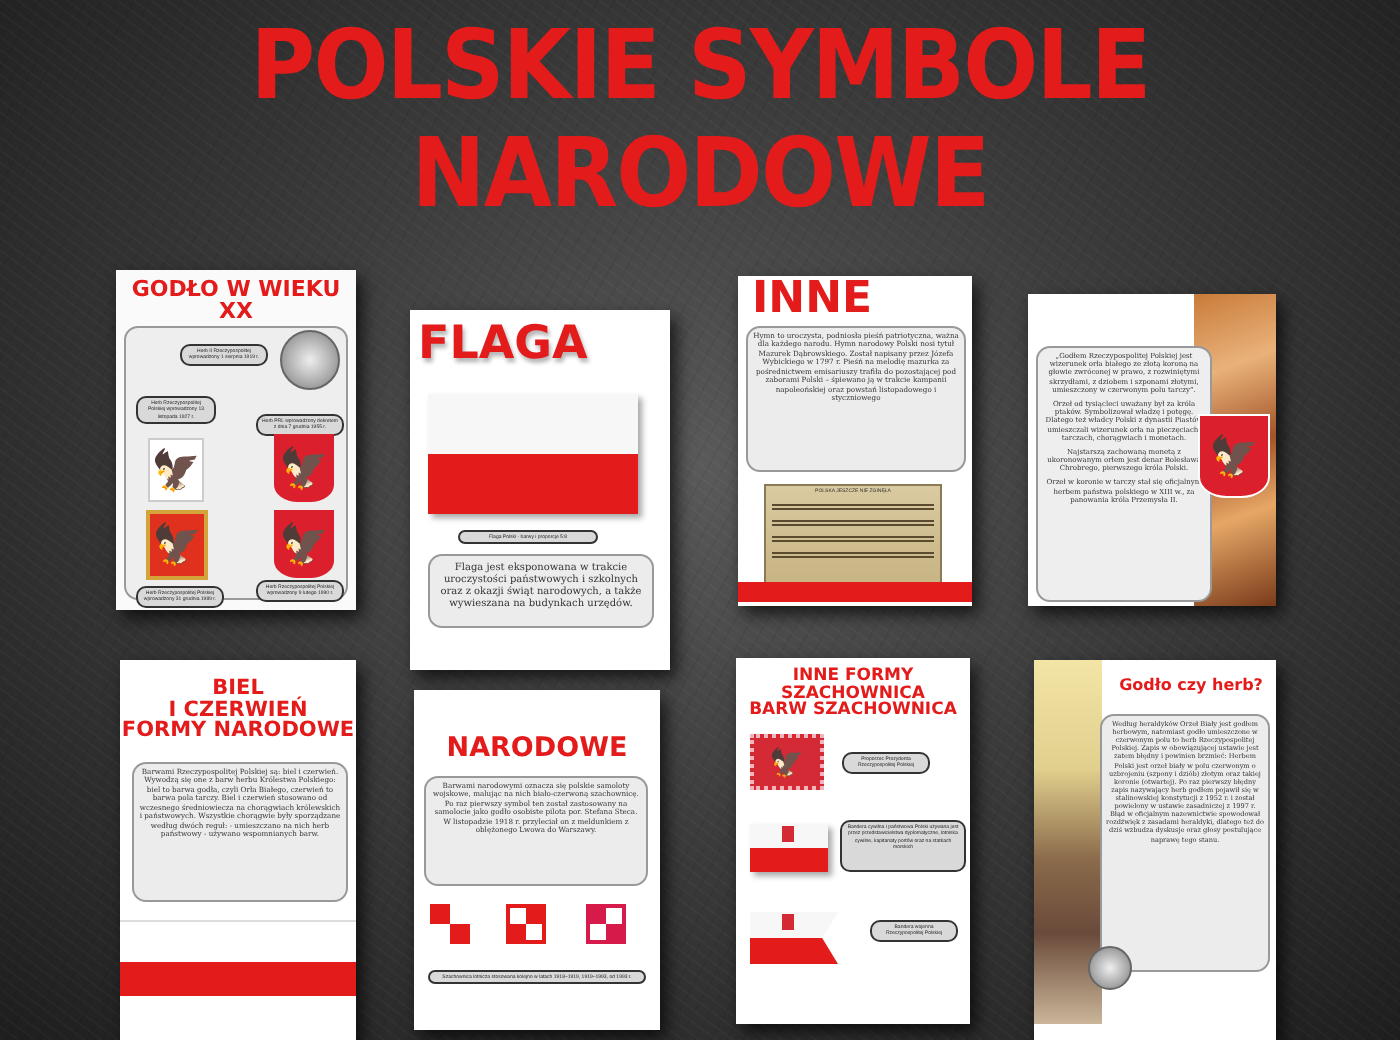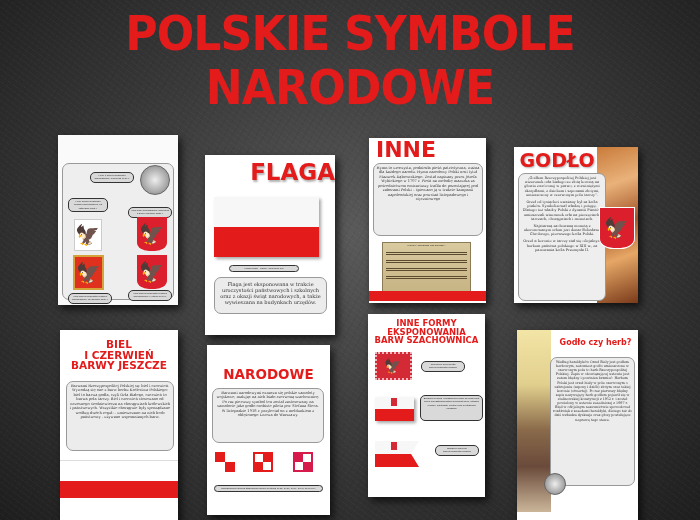--- a/index.html
+++ b/index.html
@@ -31,35 +31,36 @@
 .coin{position:absolute;border-radius:50%;background:radial-gradient(circle,#eee 0%,#aaa 60%,#777 100%);border:1px solid #666}
 </style>
 </head>
 <body>
 
 <div class="noise"></div>
 <div class="title t1">POLSKIE SYMBOLE</div>
 <div class="title t2">NARODOWE</div>
 
 <div class="card" style="left:58px;top:135px;width:120px;height:170px;background:#fafafa">
+ <h2 style="font-size:11px;margin-top:4px"><span>GODŁO W WIEKU</span><br><span>XX</span></h2>
  <div class="box" style="position:absolute;left:4px;top:28px;width:112px;height:137px;background:#eee"></div>
  <div class="pill" style="position:absolute;left:32px;top:37px;width:44px">Herb II Rzeczypospolitej wprowadzony 1 sierpnia 1919 r.</div>
  <div class="coin" style="left:82px;top:30px;width:30px;height:30px"></div>
  <div class="pill" style="position:absolute;left:10px;top:63px;width:40px">Herb Rzeczypospolitej Polskiej wprowadzony 13 listopada 1927 r.</div>
  <div class="pill" style="position:absolute;left:70px;top:72px;width:44px">Herb PRL wprowadzony dekretem z dnia 7 grudnia 1955 r.</div>
  <div class="eagle shield-white" style="left:16px;top:84px;width:28px;height:32px">🦅</div>
  <div class="eagle shield-red" style="left:79px;top:82px;width:30px;height:34px">🦅</div>
  <div class="eagle shield-gold" style="left:15px;top:120px;width:31px;height:35px">🦅</div>
  <div class="eagle shield-red" style="left:79px;top:120px;width:30px;height:34px">🦅</div>
  <div class="pill" style="position:absolute;left:10px;top:158px;width:44px">Herb Rzeczypospolitej Polskiej wprowadzony 31 grudnia 1989 r.</div>
  <div class="pill" style="position:absolute;left:70px;top:155px;width:44px">Herb Rzeczypospolitej Polskiej wprowadzony 9 lutego 1990 r.</div>
 </div>
 
 <div class="card" style="left:205px;top:155px;width:130px;height:180px">
- <h2 style="font-size:23px;text-align:right;margin:6px 0 0 4px;text-shadow:1px 2px 2px rgba(0,0,0,0.3)">FLAGA</h2>
+ <h2 style="font-size:23px;text-align:left;margin:6px 0 0 4px;text-shadow:1px 2px 2px rgba(0,0,0,0.3)">FLAGA</h2>
  <div class="flagbox" style="left:9px;top:42px;width:105px;height:60px">
       <div class="w"></div>
       <div class="r"></div>
     </div>
  <div class="pill" style="position:absolute;left:24px;top:110px;width:70px;font-size:2.5px">Flaga Polski - barwy i proporcje 5:8</div>
  <div class="box" style="position:absolute;left:9px;top:122px;width:113px;height:37px;font-size:5px;padding:3px 2px;line-height:1.2">Flaga jest eksponowana w trakcie uroczystości państwowych i szkolnych oraz z okazji świąt narodowych, a także wywieszana na budynkach urzędów.</div>
 </div>
 
 <div class="card" style="left:369px;top:138px;width:117px;height:165px">
  <h2 style="font-size:22px;text-align:left;margin:1px 0 0 7px">INNE</h2>
@@ -69,32 +70,31 @@
   <div class="staffline"></div>
       <div class="staffline"></div>
       <div class="staffline"></div>
       <div class="staffline"></div>
  </div>
  <div class="redband" style="top:153px;height:10px"></div>
 </div>
 
 <div class="card" style="left:514px;top:147px;width:124px;height:156px">
  <div class="painting" style="left:83px;top:0;width:41px;height:156px"></div>
- <h2 style="position:absolute;left:2px;top:4px;width:82px;font-size:19px;text-shadow:1px 1px 2px rgba(0,0,0,0.3)">GODŁO</h2>
  <div class="box" style="position:absolute;left:4px;top:26px;width:88px;height:128px;font-size:3.5px;padding:2px;line-height:1.2;background:#eee">
   <p>„Godłem Rzeczypospolitej Polskiej jest wizerunek orła białego ze złotą koroną na głowie zwróconej w prawo, z rozwiniętymi skrzydłami, z dziobem i szponami złotymi, umieszczony w czerwonym polu tarczy”.</p>
       <p style="margin-top:3px">Orzeł od tysiącleci uważany był za króla ptaków. Symbolizował władzę i potęgę. Dlatego też władcy Polski z dynastii Piastów umieszczali wizerunek orła na pieczęciach, tarczach, chorągwiach i monetach.</p>
       <p style="margin-top:3px">Najstarszą zachowaną monetą z ukoronowanym orłem jest denar Bolesława Chrobrego, pierwszego króla Polski.</p>
       <p style="margin-top:3px">Orzeł w koronie w tarczy stał się oficjalnym herbem państwa polskiego w XIII w., za panowania króla Przemysła II.</p>
  </div>
  <div class="eagle shield-red" style="left:85px;top:60px;width:36px;height:42px;border:1px solid #fff">🦅</div>
 </div>
 
 <div class="card" style="left:60px;top:330px;width:118px;height:206px">
- <h2 style="font-size:10.5px;margin-top:9px"><span>BIEL</span><br><span>I CZERWIEŃ</span><br><span>BARWY JESZCZE</span></h2>
+ <h2 style="font-size:10.5px;margin-top:9px"><span>BIEL</span><br><span>I CZERWIEŃ</span><br><span>FORMY NARODOWE</span></h2>
  <div class="box" style="position:absolute;left:6px;top:51px;width:108px;height:70px;font-size:3.6px;padding:2px;line-height:1.25">Barwami Rzeczypospolitej Polskiej są: biel i czerwień. Wywodzą się one z barw herbu Królestwa Polskiego: biel to barwa godła, czyli Orła Białego, czerwień to barwa pola tarczy. Biel i czerwień stosowano od wczesnego średniowiecza na chorągwiach królewskich i państwowych. Wszystkie chorągwie były sporządzane według dwóch reguł: - umieszczano na nich herb państwowy - używano wspomnianych barw.</div>
  <div style="position:absolute;left:0;right:0;top:130px;height:1px;background:#ddd"></div>
  <div class="redband" style="top:151px;height:17px"></div>
 </div>
 
 <div class="card" style="left:207px;top:345px;width:123px;height:170px">
  <h2 style="font-size:13.5px;margin-top:9px"><br><span>NARODOWE</span></h2>
  <div class="box" style="position:absolute;left:5px;top:43px;width:112px;height:55px;font-size:3.6px;padding:2px;line-height:1.25">Barwami narodowymi oznacza się polskie samoloty wojskowe, malując na nich biało-czerwoną szachownicę. Po raz pierwszy symbol ten został zastosowany na samolocie jako godło osobiste pilota por. Stefana Steca. W listopadzie 1918 r. przyleciał on z meldunkiem z oblężonego Lwowa do Warszawy.</div>
  <div class="checker" style="left:8px;top:107px">
       <div style="background:#e31b1b"></div>
@@ -110,22 +110,22 @@
     </div>
  <div class="checker" style="left:86px;top:107px;border:2px solid #d61a4a">
       <div style="background:#d61a4a"></div>
       <div style="background:#fff"></div>
       <div style="background:#fff"></div>
       <div style="background:#d61a4a"></div>
     </div>
  <div class="pill" style="position:absolute;left:7px;top:140px;width:109px">Szachownica lotnicza stosowana kolejno w latach 1918–1919, 1919–1993, od 1993 r.</div>
 </div>
 
-<div class="card" style="left:368px;top:314px;width:117px;height:183px">
- <h2 style="font-size:8.5px;margin-top:5px"><span>INNE FORMY</span><br><span>EKSPONOWANIA</span><br><span>BARW SZACHOWNICA</span></h2>
+<div class="card" style="left:368px;top:329px;width:117px;height:183px">
+ <h2 style="font-size:8.5px;margin-top:5px"><span>INNE FORMY</span><br><span>SZACHOWNICA</span><br><span>BARW SZACHOWNICA</span></h2>
  <div class="eagle" style="left:7px;top:38px;width:37px;height:28px;background:#d42a35;border:2px dotted #f3b5bd;color:#fff;font-size:14px">🦅</div>
  <div class="pill" style="position:absolute;left:53px;top:47px;width:44px">Proporzec Prezydenta Rzeczypospolitej Polskiej</div>
  <div class="flagbox" style="left:7px;top:83px;width:39px;height:24px">
       <div class="w" style="position:relative">
         <span style="position:absolute;left:16px;top:1px;width:6px;height:8px;background:#d42a35"></span>
       </div>
       <div class="r"></div>
     </div>
  <div class="pill" style="position:absolute;left:52px;top:81px;width:63px;height:26px;font-size:2.5px">Bandera cywilna i państwowa Polski używana jest przez przedstawicielstwa dyplomatyczne, lotniska cywilne, kapitanaty portów oraz na statkach morskich</div>
  <div class="flagbox" style="left:7px;top:127px;width:44px;height:26px;clip-path:polygon(0 0,100% 0,82% 50%,100% 100%,0 100%)">

